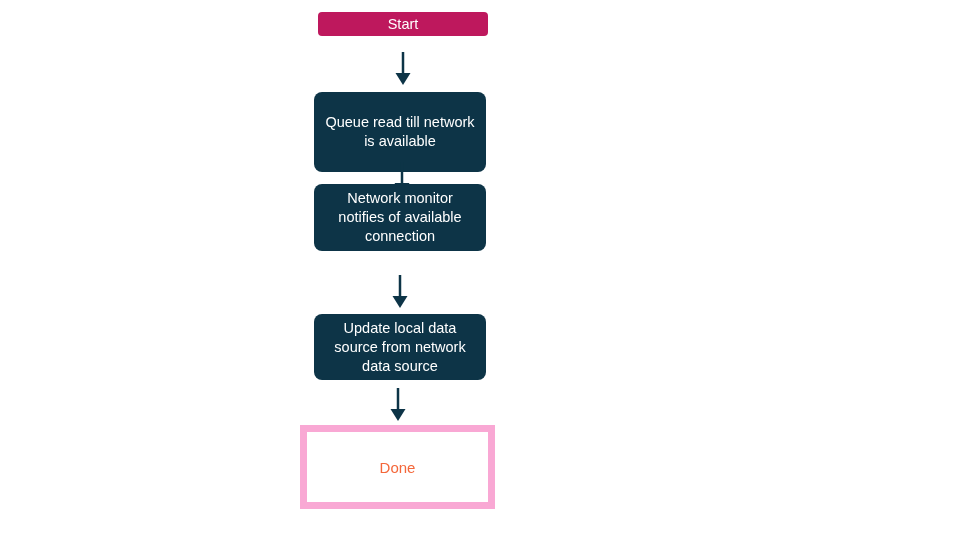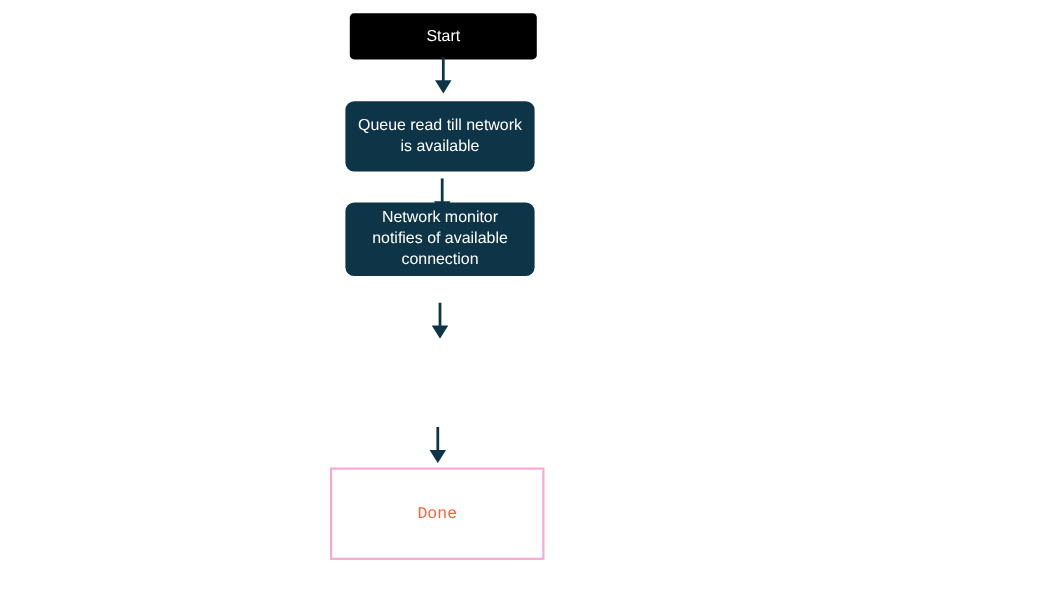--- a/index.html
+++ b/index.html
@@ -23,43 +23,42 @@
     justify-content: center;
     text-align: center;
   }
   .node .lbl {
     display: block;
     font-size: 14.5px;
     line-height: 19px;
   }
   .node-start {
     left: 318px; top: 12px;
-    width: 170px; height: 42px;
-    background: #000000;
+    width: 170px; height: 24px;
+    background: #be185d;
     border-radius: 4px;
     color: #ffffff;
   }
   .node-process {
     left: 314px;
     width: 172px;
     background: #0d3447;
     border-radius: 8px;
     color: #ffffff;
     padding: 0 9px;
   }
-  .node-p1 { top: 92px;  height: 64px; }
+  .node-p1 { top: 92px;  height: 80px; }
   .node-p2 { top: 184px; height: 67px; }
   .node-p3 { top: 314px; height: 66px; }
   .node-done {
     left: 300px; top: 425px;
     width: 195px; height: 84px;
     background: #ffffff;
-    border: 2px solid #f9a8d4;
+    border: 7px solid #f9a8d4;
     color: #f4673a;
-    font-family: Liberation Mono, monospace;
   }
   .node-done .lbl { font-size: 15px; }
   .arrow {
     position: absolute;
     width: 16px;
     height: 33px;
   }
   .arrow svg { display: block; }
   .arrow-1 { left: 395px; top: 52px;  }
   .arrow-2 { left: 394px; top: 162px; }
@@ -97,20 +96,23 @@
     <span class="lbl">Network monitor notifies of available connection</span>
   </div>
 
   <span class="arrow arrow-3">
     <svg width="16" height="33" viewBox="0 0 16 33">
       <line x1="8" y1="0" x2="8" y2="22" stroke="#0d3447" stroke-width="2.5"></line>
       <polygon points="0.5,21 15.5,21 8,33" fill="#0d3447"></polygon>
     </svg>
   </span>
 
+  <div class="node node-process node-p3">
+    <span class="lbl">Update local data source from network data source</span>
+  </div>
 
   <span class="arrow arrow-4">
     <svg width="16" height="33" viewBox="0 0 16 33">
       <line x1="8" y1="0" x2="8" y2="22" stroke="#0d3447" stroke-width="2.5"></line>
       <polygon points="0.5,21 15.5,21 8,33" fill="#0d3447"></polygon>
     </svg>
   </span>
 
   <div class="node node-done">
     <span class="lbl">Done</span>

